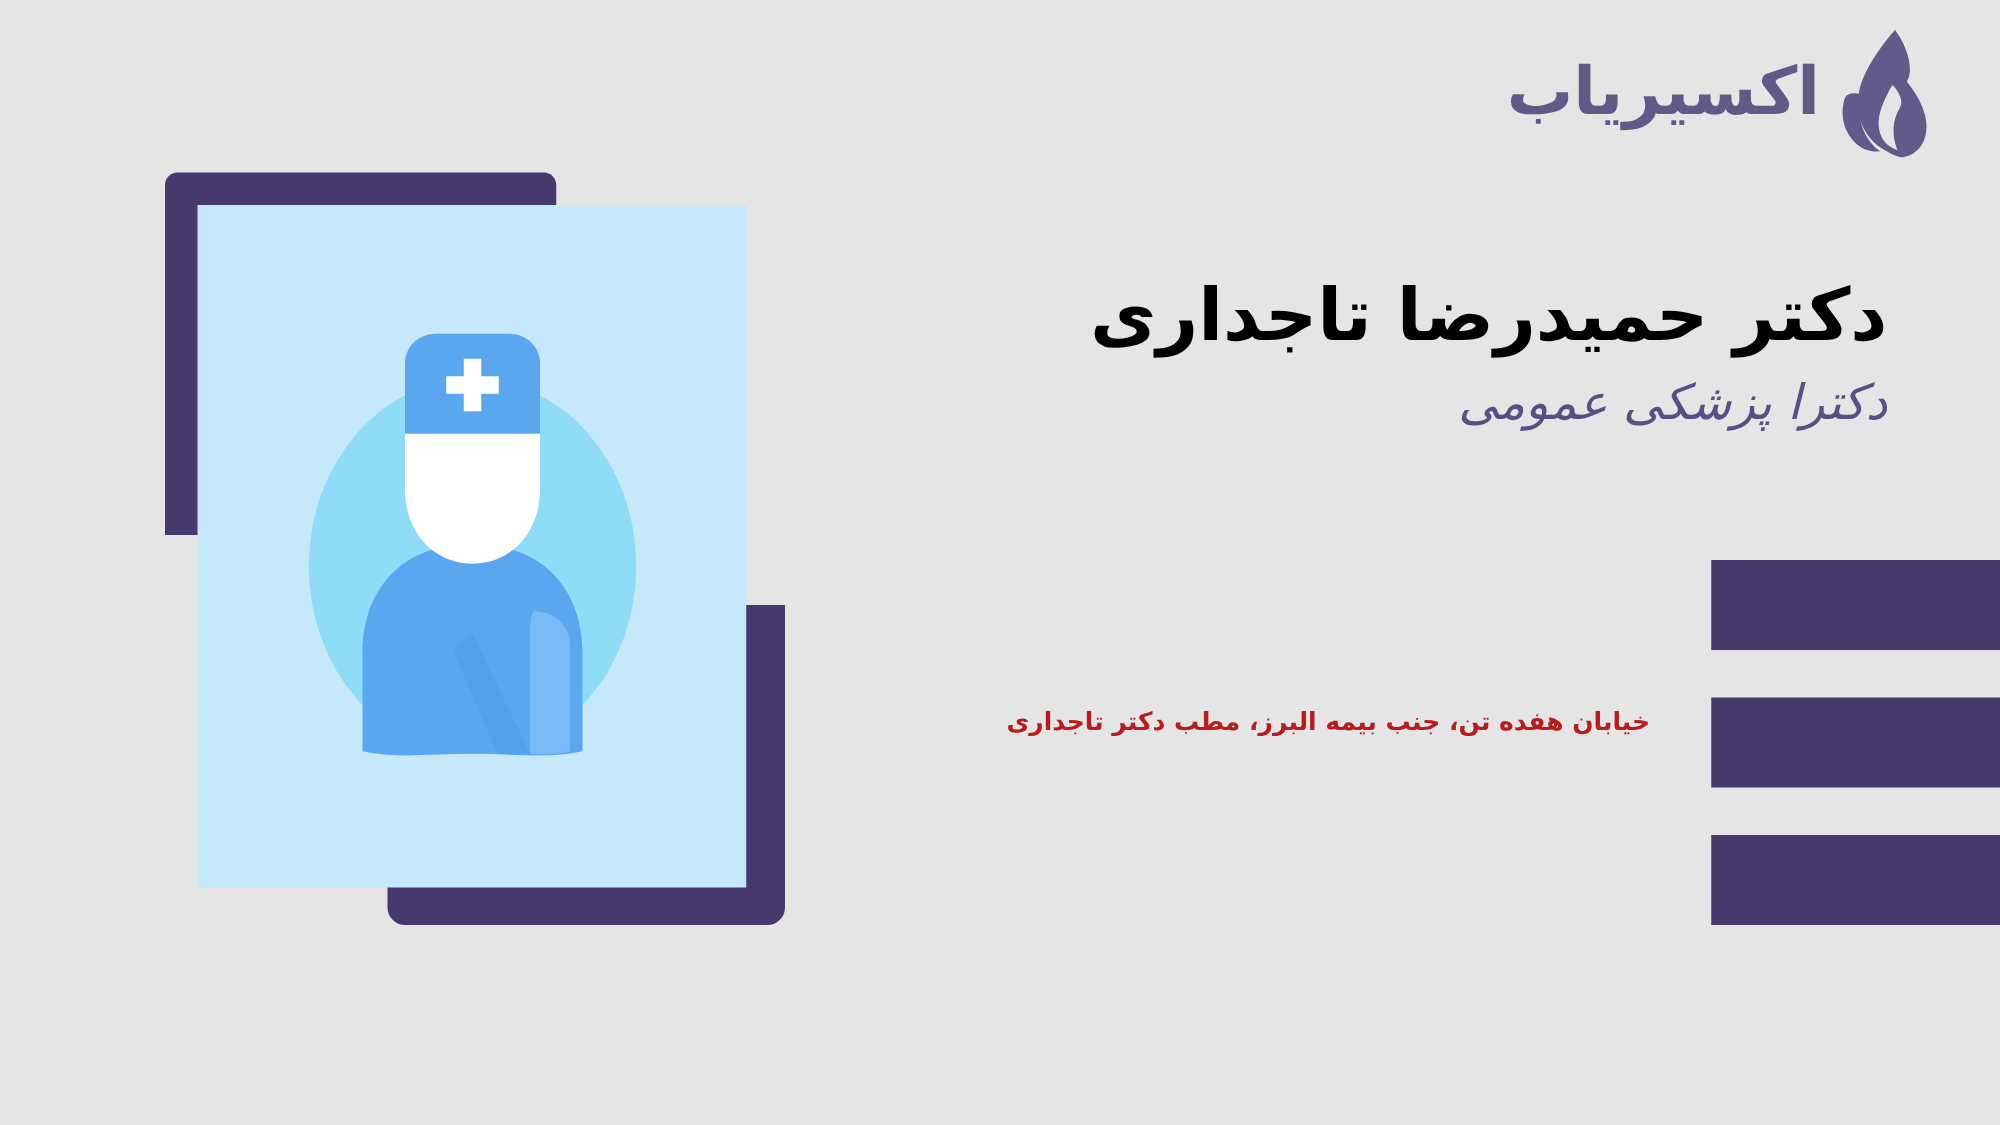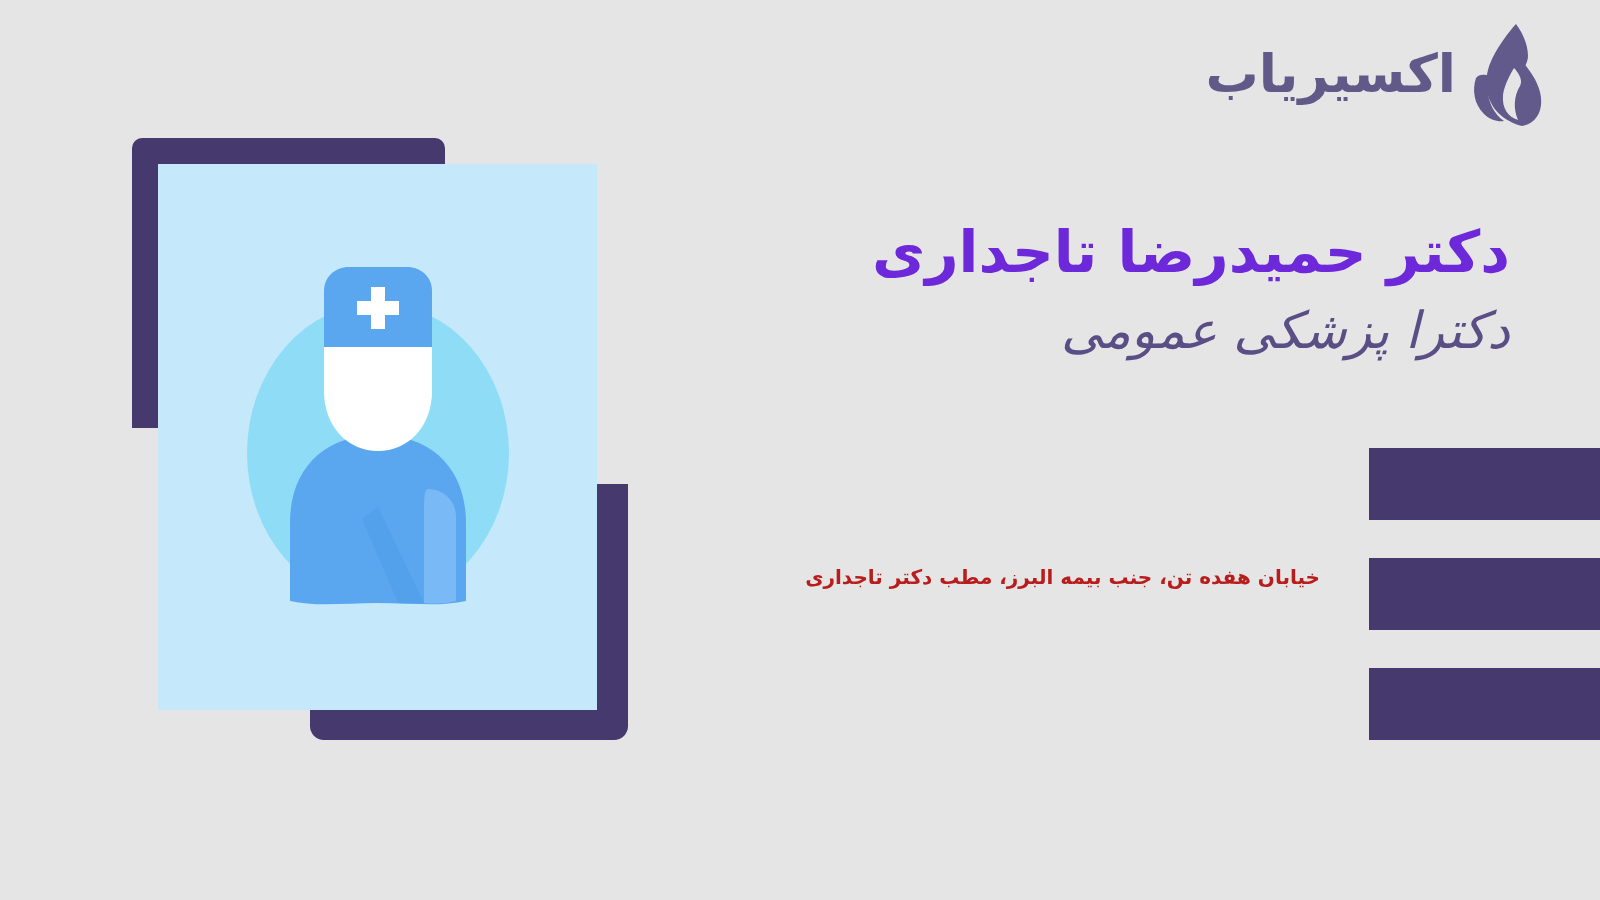--- a/index.html
+++ b/index.html
@@ -99,26 +99,26 @@
     top: 218px;
     width: 780px;
     text-align: right;
     direction: rtl;
   }
   .doctor-name {
     margin: 0;
     font-size: 58px;
     font-weight: 700;
     line-height: 1.18;
-    color: #6d28d9;
+    color: #000000;
     white-space: nowrap;
   }
   .doctor-specialty {
     margin: 14px 0 0 0;
-    font-size: 51px;
+    font-size: 39px;
     font-weight: 400;
     font-style: italic;
     line-height: 1.2;
     color: #5a4f85;
     white-space: nowrap;
   }
 
   .address {
     position: absolute;
     right: 280px;

